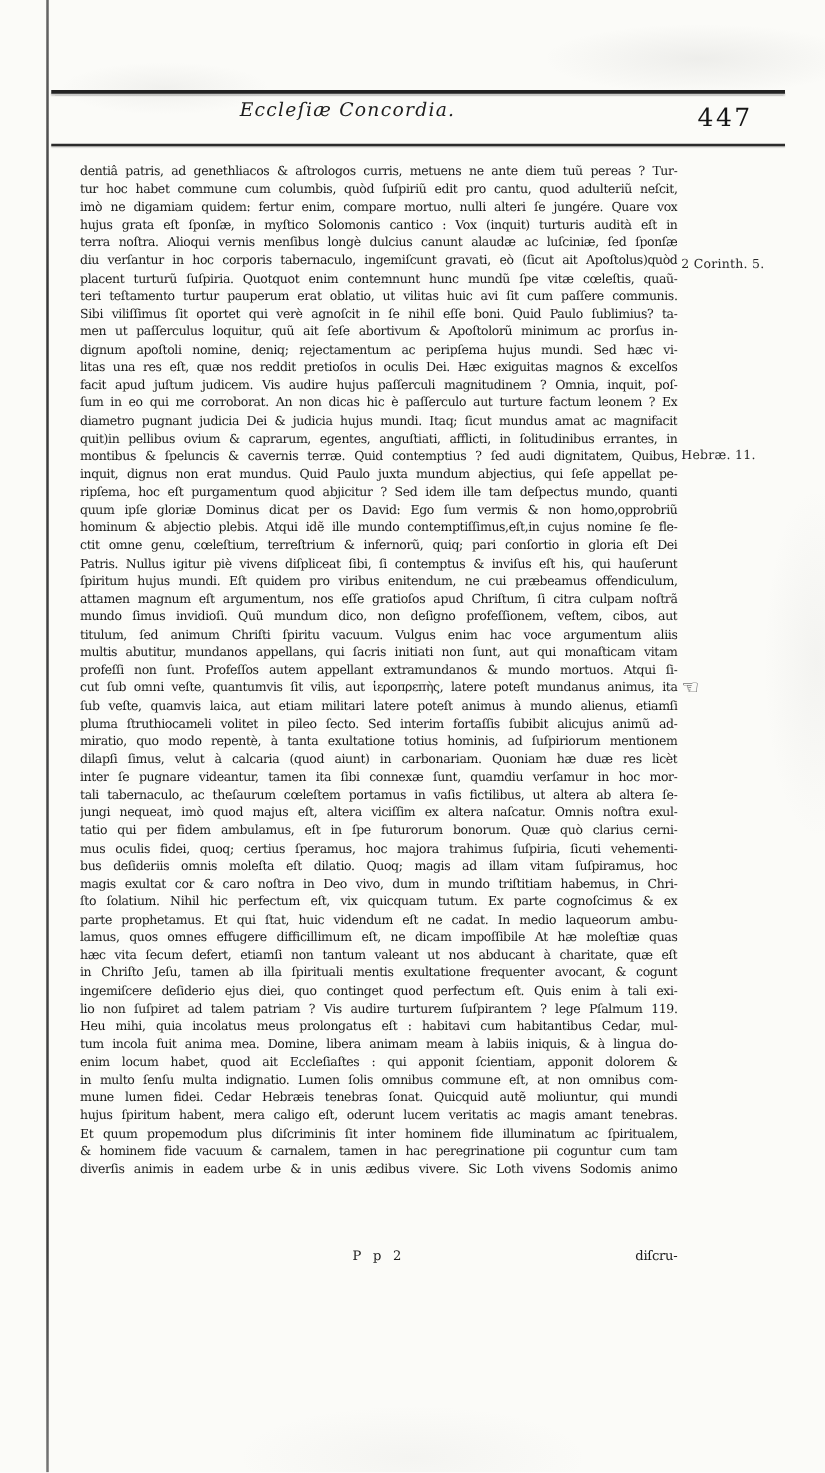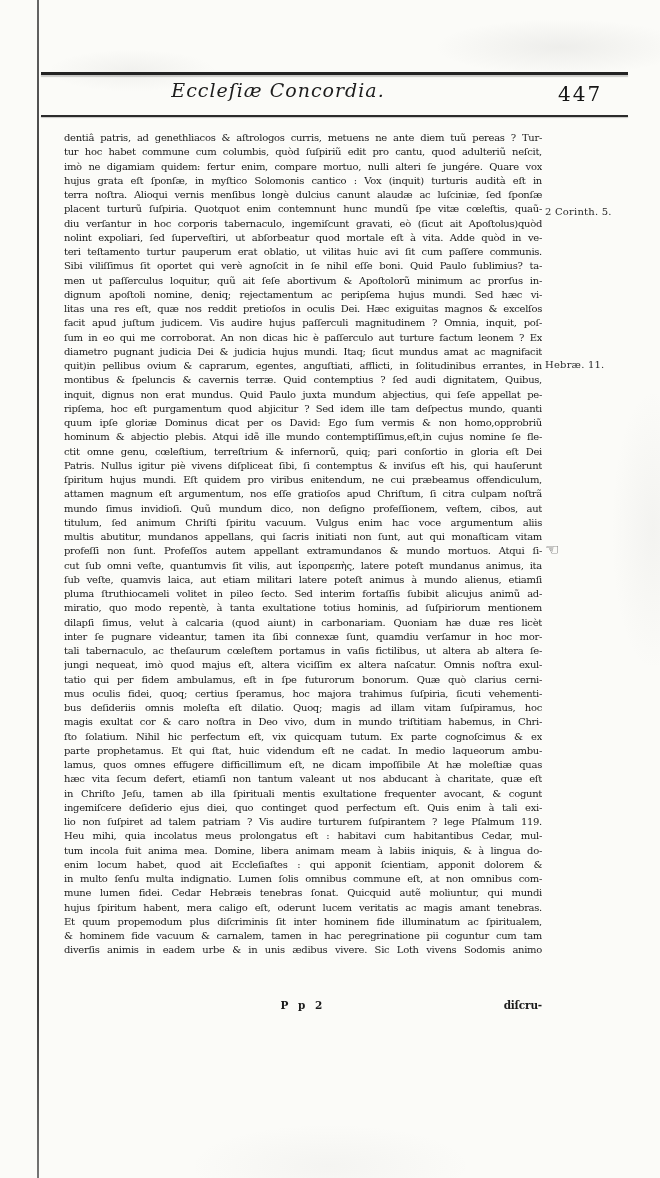--- a/index.html
+++ b/index.html
@@ -26,21 +26,21 @@
   .rule-top{
     position:absolute;left:41px;top:72px;width:587px;height:3px;
     background:#232323;box-shadow:0 2px 1px rgba(60,60,60,.25);
   }
   .rule-bottom{
     position:absolute;left:41px;top:115px;width:587px;height:2px;
     background:#2b2b2b;box-shadow:0 1px 1px rgba(80,80,80,.3);
   }
   .header-title{
     position:absolute;top:79px;left:0;width:556px;
-    text-align:center;font-style:italic;font-size:19px;letter-spacing:1px;
+    text-align:center;font-style:italic;font-size:15px;letter-spacing:1px;
     color:#1d1d1d;
   }
   .page-number{
     position:absolute;top:82px;left:558px;
     font-size:20px;letter-spacing:2px;color:#161616;
   }
   .body-text{
     position:absolute;left:64px;top:131px;width:478px;
   }
   .line{
@@ -54,21 +54,20 @@
     position:absolute;left:545px;width:112px;
     font-size:10px;line-height:11px;color:#2a2a2a;letter-spacing:.2px;
   }
   .manicule{
     font-family:"DejaVu Sans", sans-serif;
     font-size:16px;line-height:16px;color:#2d2d2d;
   }
   .footer-line{
     position:absolute;left:64px;top:999px;width:478px;height:15px;
     font-size:10.5px;
-    font-weight:bold;
   }
   .signature{
     position:absolute;left:0;width:100%;text-align:center;letter-spacing:3px;color:#1b1b1b;
   }
   .catchword{
     position:absolute;right:0;letter-spacing:-0.2px;color:#1b1b1b;
   }
 </style>
 </head>
 <body>
@@ -79,23 +78,22 @@
   <div class="header-title">Eccleſiæ Concordia.</div>
   <div class="page-number">447</div>
   <div class="rule-bottom"></div>
 
   <div class="body-text" id="body-lines">
       <div class="line">dentiâ patris, ad genethliacos &amp; aſtrologos curris, metuens ne ante diem tuũ pereas ? Tur-</div>
       <div class="line">tur hoc habet commune cum columbis, quòd ſuſpiriũ edit pro cantu, quod adulteriũ neſcit,</div>
       <div class="line">imò ne digamiam quidem: fertur enim, compare mortuo, nulli alteri ſe jungére. Quare vox</div>
       <div class="line">hujus grata eſt ſponſæ, in myſtico Solomonis cantico : Vox (inquit) turturis audità eſt in</div>
       <div class="line">terra noſtra. Alioqui vernis menſibus longè dulcius canunt alaudæ ac luſciniæ, ſed ſponſæ</div>
+      <div class="line">diu verſantur in hoc corporis tabernaculo, ingemiſcunt gravati, eò (ſicut ait Apoſtolus)quòd</div>
       <div class="line">placent turturũ ſuſpiria. Quotquot enim contemnunt hunc mundũ ſpe vitæ cœleſtis, quaũ-</div>
-      <div class="line">diu verſantur in hoc corporis tabernaculo, ingemiſcunt gravati, eò (ſicut ait Apoſtolus)quòd</div>
-      <div class="line">nolint expoliari, ſed ſuperveſtiri, ut abſorbeatur quod mortale eſt à vita. Adde quòd in ve-</div>
       <div class="line">teri teſtamento turtur pauperum erat oblatio, ut vilitas huic avi ſit cum paſſere communis.</div>
       <div class="line">Sibi viliſſimus ſit oportet qui verè agnoſcit in ſe nihil eſſe boni. Quid Paulo ſublimius? ta-</div>
       <div class="line">men ut paſſerculus loquitur, quũ ait ſeſe abortivum &amp; Apoſtolorũ minimum ac prorſus in-</div>
       <div class="line">dignum apoſtoli nomine, deniq; rejectamentum ac peripſema hujus mundi. Sed hæc vi-</div>
       <div class="line">litas una res eſt, quæ nos reddit pretioſos in oculis Dei. Hæc exiguitas magnos &amp; excelſos</div>
       <div class="line">facit apud juſtum judicem. Vis audire hujus paſſerculi magnitudinem ? Omnia, inquit, poſ-</div>
       <div class="line">ſum in eo qui me corroborat. An non dicas hic è paſſerculo aut turture factum leonem ? Ex</div>
       <div class="line">diametro pugnant judicia Dei &amp; judicia hujus mundi. Itaq; ſicut mundus amat ac magnifacit</div>
       <div class="line">quit)in pellibus ovium &amp; caprarum, egentes, anguſtiati, afflicti, in ſolitudinibus errantes, in</div>
       <div class="line">montibus &amp; ſpeluncis &amp; cavernis terræ. Quid contemptius ? ſed audi dignitatem, Quibus,</div>

